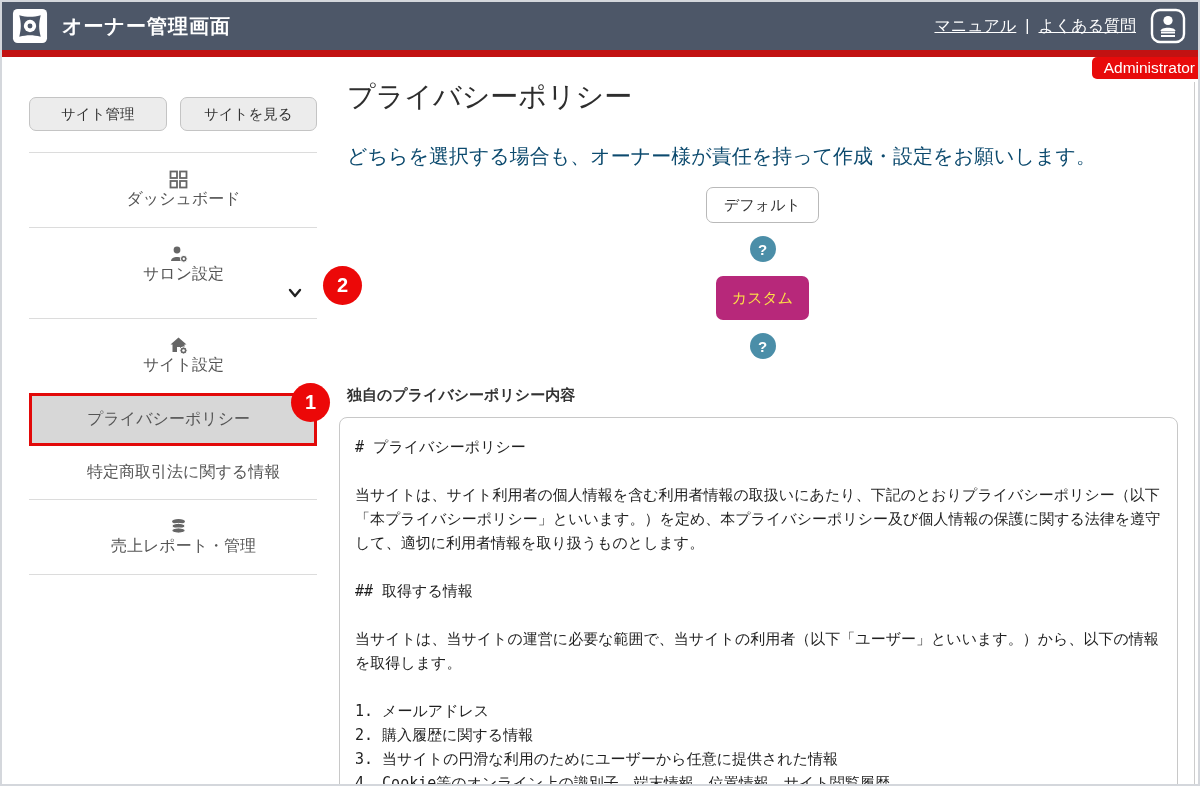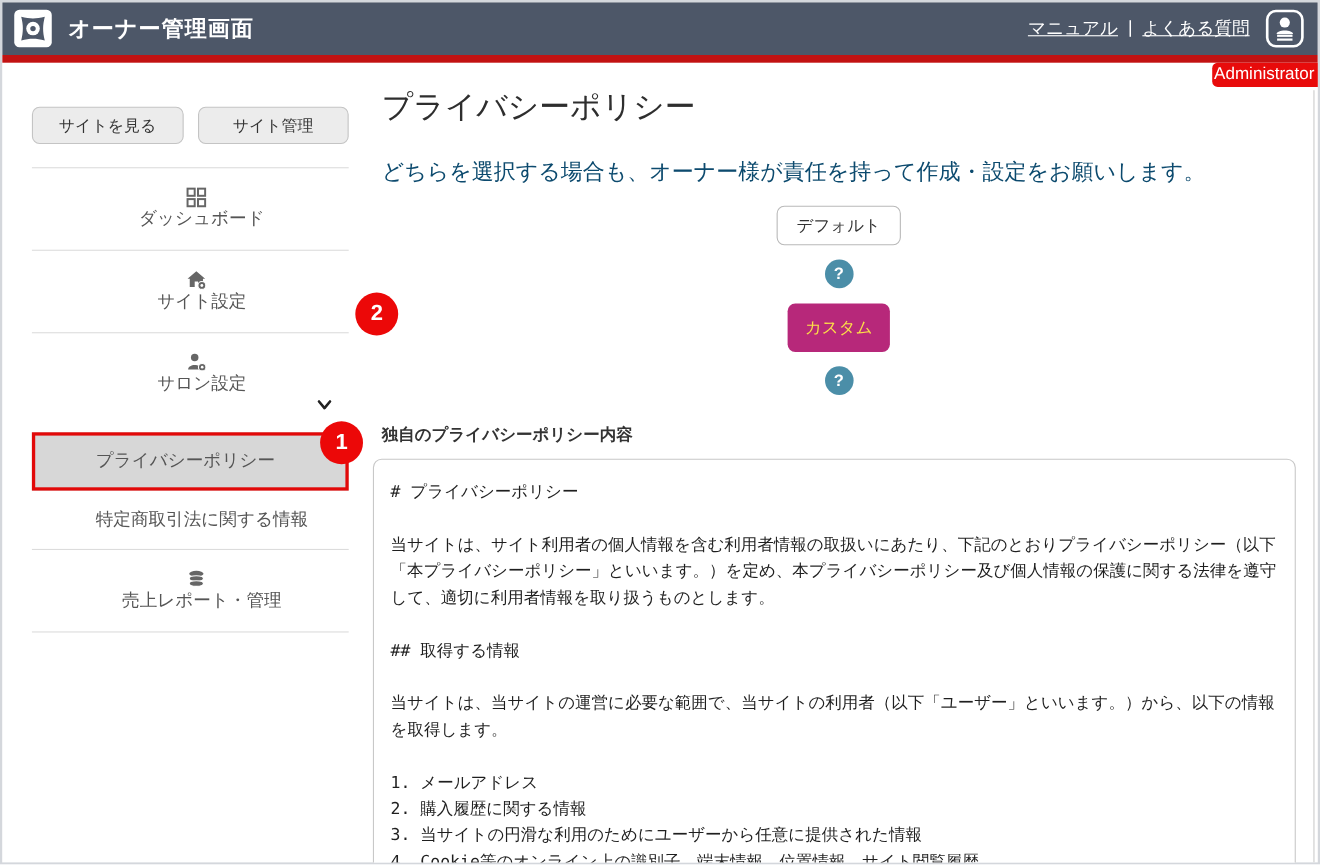--- a/index.html
+++ b/index.html
@@ -10,21 +10,21 @@
   
   .app-header { height:48px; background:#4d5768; display:flex; align-items:center; padding:0 10px 0 8px; }
   .logo { width:36px; height:36px; margin-left:2px; flex:0 0 auto; }
   .app-title { color:#fff; font-size:20px; font-weight:bold; margin-left:14px; letter-spacing:1px;text-align:center; }
   .header-spacer { flex:1; }
   .header-link { color:#fff; font-size:16px; text-decoration:underline; cursor:pointer; }
   .header-sep { color:#fff; font-size:16px; margin:0 9px; }
   .avatar-btn { width:36px; height:36px; margin-left:14px; margin-right:2px; cursor:pointer; }
   .accent-line { height:7px; background:#c21212; }
   .admin-badge { position:absolute; top:55px; right:-3px; background:#e80b0b; color:#fff;
-    font-size:15.5px; line-height:21px; padding:0 6px 1px 2px; border-radius:5px 0 0 5px; z-index:5; }
+    font-size:15.5px; line-height:21px; padding:0 6px 1px 12px; border-radius:5px 0 0 5px; z-index:5; }
 
   
   .content { display:flex; height:731px; }
   .sidebar { width:337px; flex:0 0 auto; padding:0 22px 0 27px; }
   .main { flex:1; position:relative; padding-right:24px; }
 
   
   .side-buttons { display:flex; gap:13px; margin-top:40px; }
   .side-btn { flex:1; height:34px; background:#ececec; border:1px solid #c4c4c4; border-radius:7px;
     font-size:14.5px; color:#333; font-family:inherit; cursor:pointer; }
@@ -84,56 +84,56 @@
       <rect x="11" y="27" width="14" height="2" fill="#ffffff"></rect>
     </svg>
   </div>
   <div class="accent-line"></div>
   <div class="admin-badge">Administrator</div>
 
   <div class="content">
 
     <div class="sidebar">
       <div class="side-buttons">
+        <button class="side-btn">サイト管理</button>
         <button class="side-btn">サイトを見る</button>
-        <button class="side-btn">サイト管理</button>
       </div>
 
       <div class="nav">
 
         <div class="nav-item bordered">
           <svg class="icon" viewBox="0 0 19 19">
             <rect x="1.5" y="1.5" width="6.5" height="6.5" fill="none" stroke="currentColor" stroke-width="1.8"></rect>
             <rect x="11" y="1.5" width="6.5" height="6.5" fill="none" stroke="currentColor" stroke-width="1.8"></rect>
             <rect x="1.5" y="11" width="6.5" height="6.5" fill="none" stroke="currentColor" stroke-width="1.8"></rect>
             <rect x="11" y="11" width="6.5" height="6.5" fill="none" stroke="currentColor" stroke-width="1.8"></rect>
           </svg>
           <span>ダッシュボード</span>
         </div>
 
         <div class="nav-item bordered">
           <svg class="icon" viewBox="0 0 19 19">
-            <path d="M9.5,1.5 L17.5,8.5 L15.5,8.5 L15.5,16 L11,16 L11,11 L8,11 L8,16 L3.5,16 L3.5,8.5 L1.5,8.5 Z" fill="currentColor"></path>
-            <circle cx="14.5" cy="14.5" r="3.6" fill="currentColor" stroke="#fff" stroke-width="1"></circle>
-            <circle cx="14.5" cy="14.5" r="1.3" fill="#fff"></circle>
-          </svg>
-          <span>サイト設定</span>
-        </div>
-
-        <div class="nav-item bordered">
-          <svg class="icon" viewBox="0 0 19 19">
             <circle cx="8" cy="5" r="3.4" fill="currentColor"></circle>
             <path d="M2,16 C2,10.5 14,10.5 14,16 Z" fill="currentColor"></path>
             <circle cx="14.8" cy="13.8" r="3.4" fill="currentColor" stroke="#fff" stroke-width="1"></circle>
             <circle cx="14.8" cy="13.8" r="1.2" fill="#fff"></circle>
           </svg>
           <span>サロン設定</span>
           <svg class="chevron" viewBox="0 0 16 16">
             <polyline points="3,5 8,11 13,5" fill="none" stroke="currentColor" stroke-width="2.4" stroke-linecap="round" stroke-linejoin="round"></polyline>
           </svg>
+        </div>
+
+        <div class="nav-item bordered">
+          <svg class="icon" viewBox="0 0 19 19">
+            <path d="M9.5,1.5 L17.5,8.5 L15.5,8.5 L15.5,16 L11,16 L11,11 L8,11 L8,16 L3.5,16 L3.5,8.5 L1.5,8.5 Z" fill="currentColor"></path>
+            <circle cx="14.5" cy="14.5" r="3.6" fill="currentColor" stroke="#fff" stroke-width="1"></circle>
+            <circle cx="14.5" cy="14.5" r="1.3" fill="#fff"></circle>
+          </svg>
+          <span>サイト設定</span>
         </div>
 
 
         <div class="nav-sub selected">
           <span>プライバシーポリシー</span>
           <div class="num-badge badge-1">1</div>
         </div>
 
         <div class="nav-sub">
           <span>特定商取引法に関する情報</span>

